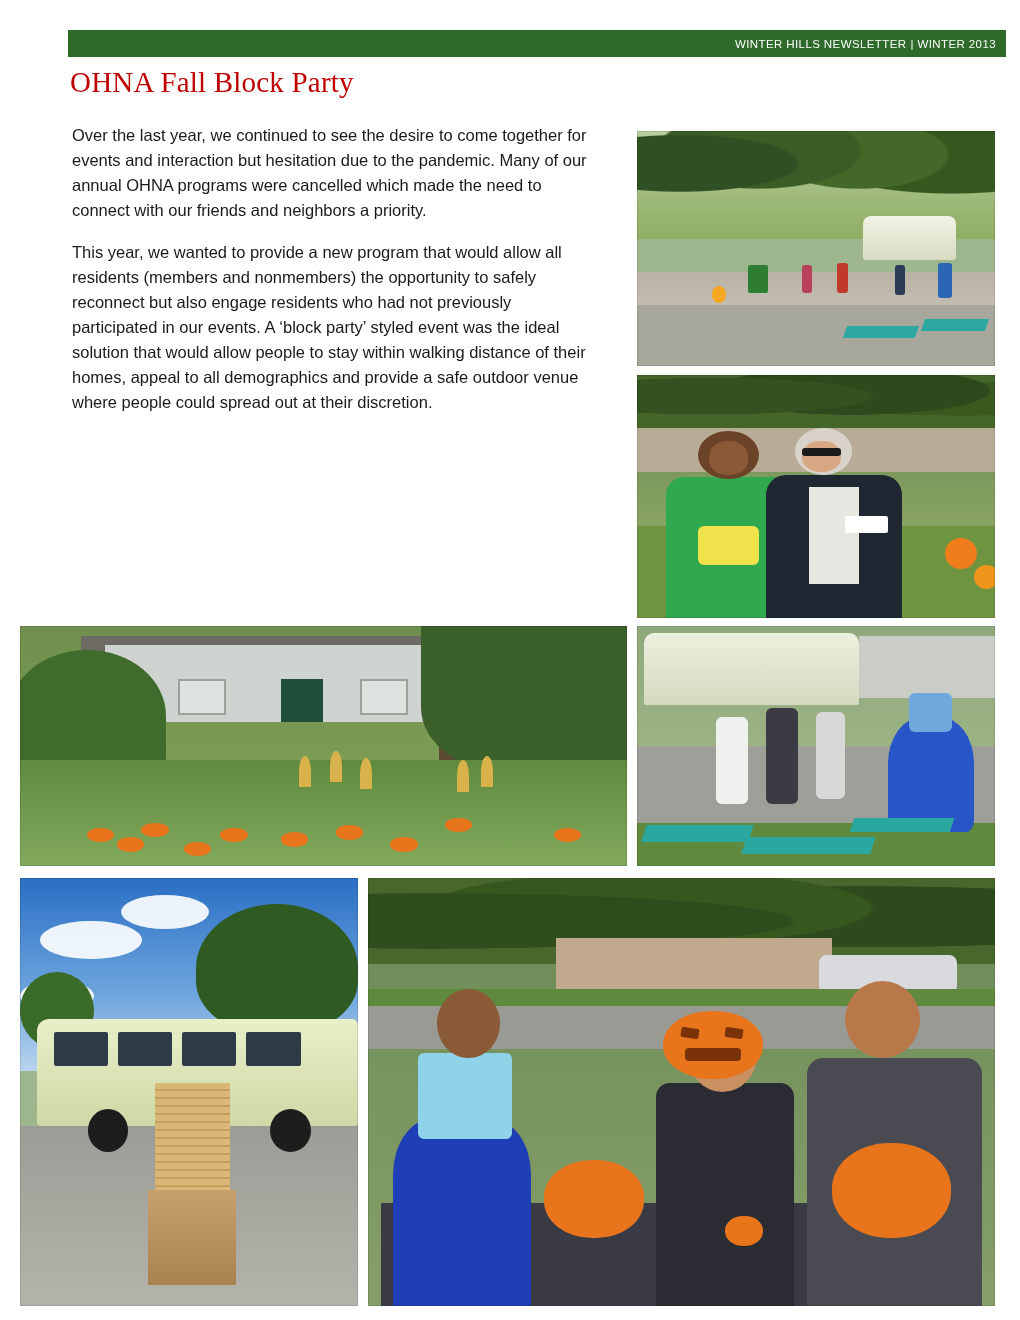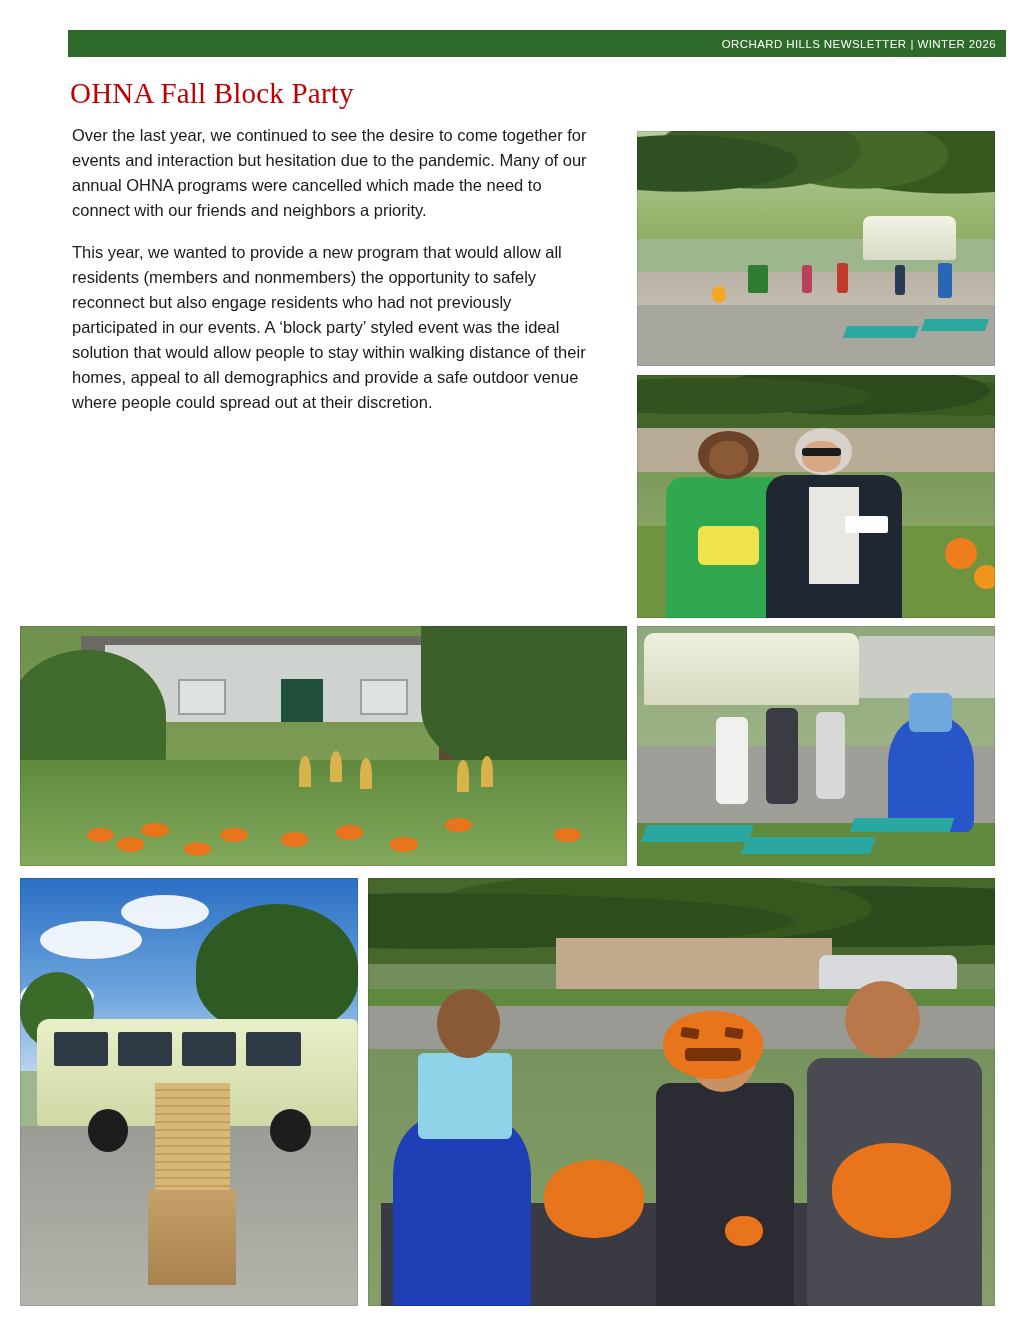--- a/index.html
+++ b/index.html
@@ -39,21 +39,21 @@
   .header-sep {
     color: #ffffff;
     font-size: 11.5px;
     margin: 0 4px;
   }
 
   
   .article-title {
     position: absolute;
     left: 70px;
-    top: 77px;
+    top: 66px;
     font-family: "Liberation Serif", serif;
     font-size: 29px;
     color: #c00000;
     letter-spacing: 0.2px;
   }
 
   
   .text-col {
     position: absolute;
     left: 72px;
@@ -206,23 +206,23 @@
     position:absolute;
     inset:0;
     box-shadow: inset 0 0 0 1px rgba(0,0,0,0.10);
     pointer-events:none;
   }
 </style>
 </head>
 <body>
 
 <div class="header-bar">
-  <span class="header-text">ORCHARD HILLS NEWSLETTER</span>
+  <span class="header-text">WINTER HILLS NEWSLETTER</span>
   <span class="header-sep">|</span>
-  <span class="header-text">WINTER 2026</span>
+  <span class="header-text">WINTER 2013</span>
 </div>
 
 <div class="article-title">OHNA Fall Block Party</div>
 
 <div class="text-col">
   <p class="para">Over the last year, we continued to see the desire to come together for events and interaction but hesitation due to the pandemic. Many of our annual OHNA programs were cancelled which made the need to connect with our friends and neighbors a priority.</p>
   <p class="para narrow">This year, we wanted to provide a new program that would allow all residents (members and nonmembers) the opportunity to safely reconnect but also engage residents who had not previously participated in our events. A ‘block party’ styled event was the ideal solution that would allow people to stay within walking distance of their homes, appeal to all demographics and provide a safe outdoor venue where people could spread out at their discretion.</p>
 </div>
 
 <div class="photo" id="photo-street">

